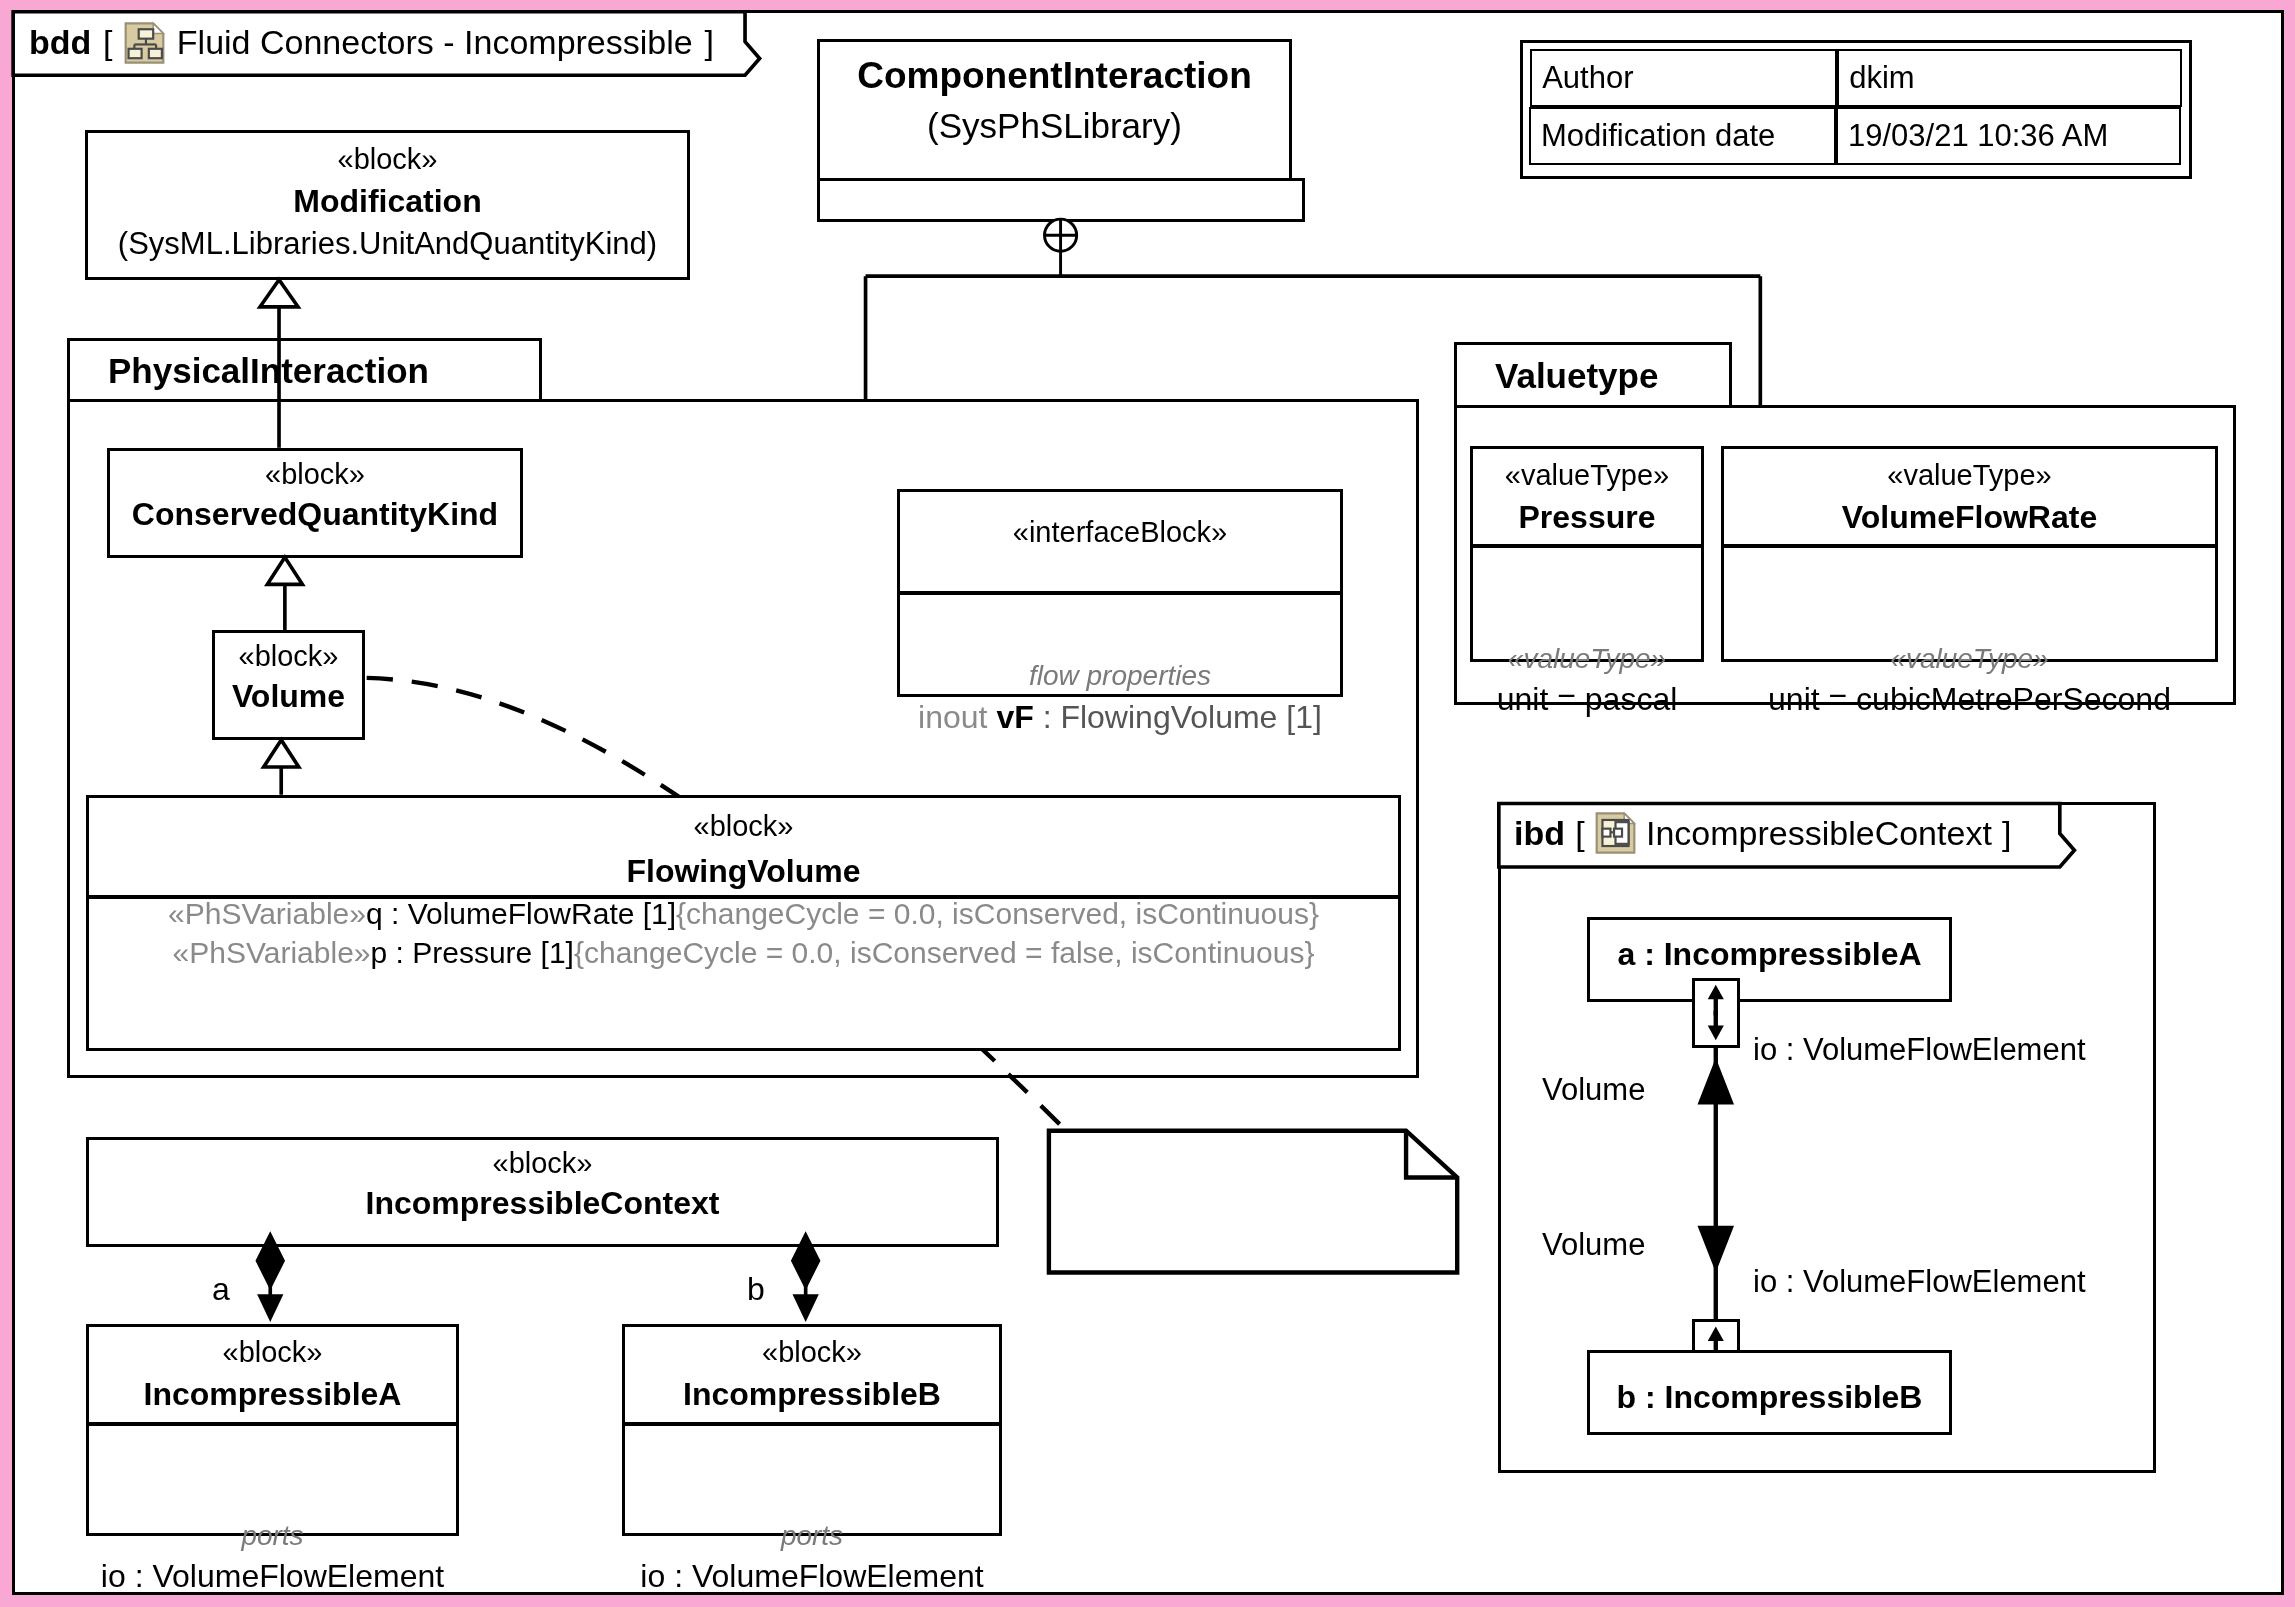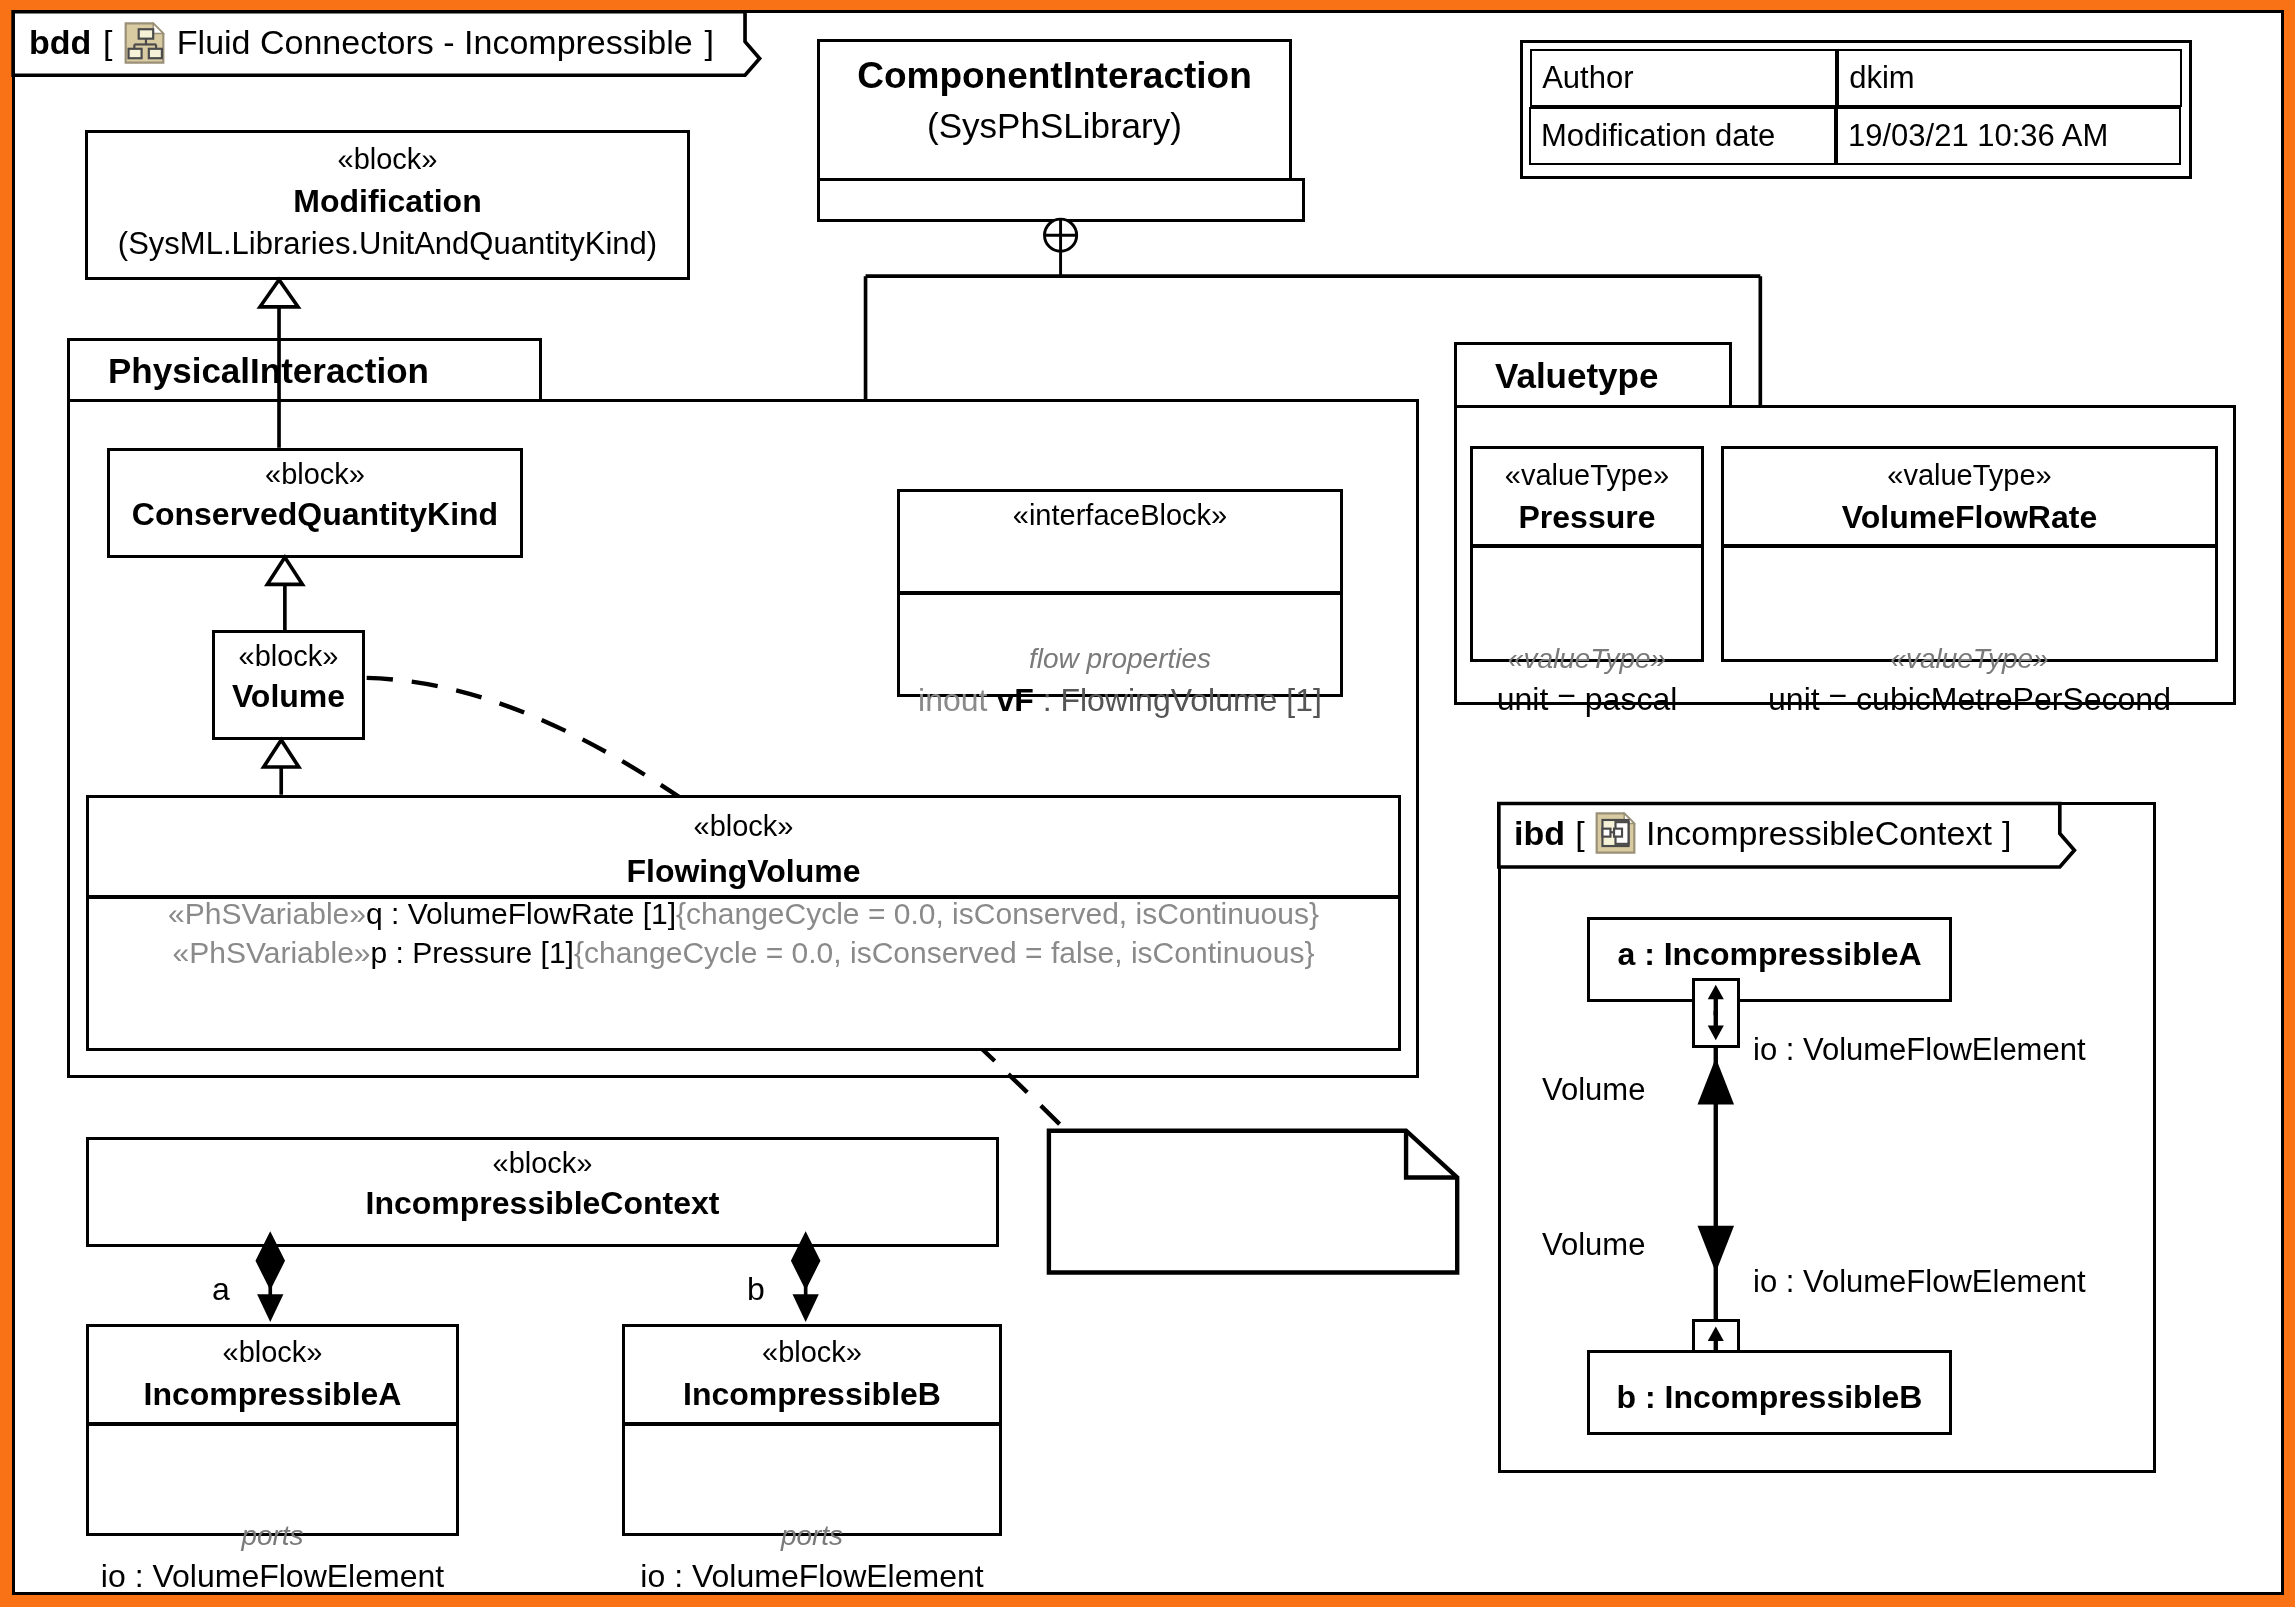--- a/index.html
+++ b/index.html
@@ -1,17 +1,17 @@
 <!DOCTYPE html>
 <html style="font-size:11.7px"><head>
 <meta charset="utf-8">
 <style>
   html,body{margin:0;padding:0;background:#fff;}
   body{font-family:"Liberation Sans",sans-serif;}
-  #root{position:relative;width:2295px;height:1607px;background:#f97316;overflow:hidden;text-decoration:underline;}
+  #root{position:relative;width:2295px;height:1607px;background:#f9a8d4;overflow:hidden;text-decoration:underline;}
   .abs{position:absolute;box-sizing:border-box;}
   .bx{border:3.7px solid #000;background:#fff;}
   .ctr{text-align:center;}
   .blk{color:#000;}
   .stereo{color:#000;font-size:29px;}
   .nm{color:#000;font-size:32px;font-weight:bold;}
   .qual{color:#000;font-size:31px;}
   .cmpHdr{color:#7a7a7a;font-style:italic;font-size:28px;text-align:center;}
   .gray{color:#8a8a8a;}
   .dgray{color:#555;}
@@ -132,21 +132,21 @@
     <div class="sep" style="top:97px;"></div>
     <div class="valLine ctr" style="margin-top:7.3px;">
       <span class="gray">«PhSVariable»</span><span class="blk">q : VolumeFlowRate [1]</span><span class="gray">{changeCycle = 0.0, isConserved, isContinuous}</span>
     </div>
     <div class="valLine ctr" style="margin-top:4.4px;">
       <span class="gray">«PhSVariable»</span><span class="blk">p : Pressure [1]</span><span class="gray">{changeCycle = 0.0, isConserved = false, isContinuous}</span>
     </div>
   </div>
 
   <div class="abs bx" style="left:897px;top:489px;width:446px;height:208px;">
-    <div class="stereo ctr" style="margin-top:7px;">«interfaceBlock»</div>
+    <div class="stereo ctr" style="margin-top:24px;">«interfaceBlock»</div>
     <div class="sep" style="top:99px;"></div>
     <div class="cmpHdr" style="margin-top:111px;">flow properties</div>
     <div class="ctr" style="margin-top:7.3px;font-size:32px;">
       <span class="gray">inout</span>
       <span class="blk" style="font-weight:bold;">vF</span><span class="dgray"> : FlowingVolume [1]</span>
     </div>
   </div>
 
   <div class="abs bx" style="left:1454px;top:342px;width:278px;height:66px;"></div>
   <div class="abs pkgName" style="left:1495px;top:356px;">Valuetype</div>

